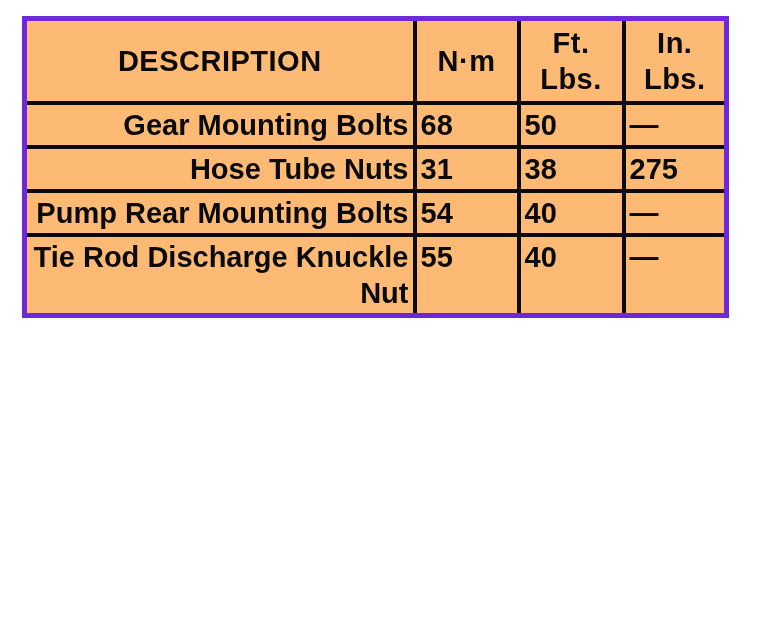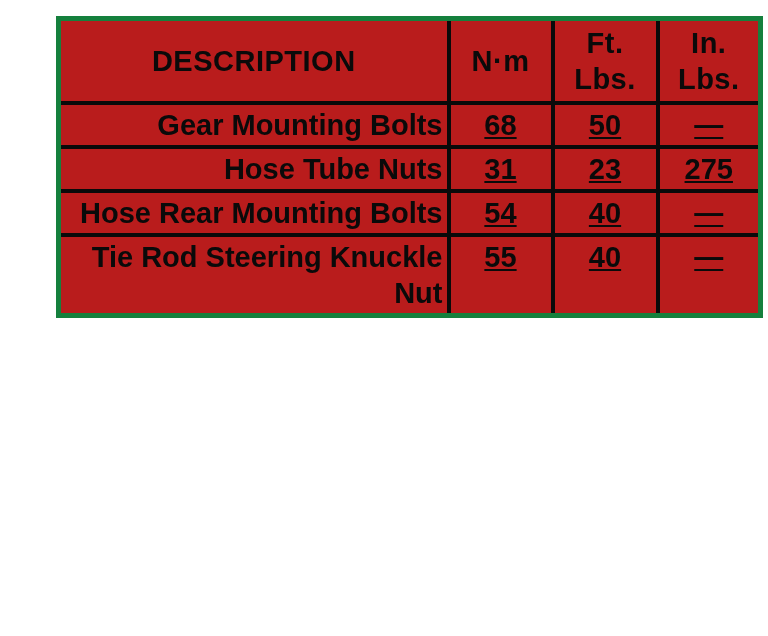--- a/index.html
+++ b/index.html
@@ -16,23 +16,22 @@
     color: #0a0a0a;
     overflow: hidden;
   }
   table.spec {
     position: absolute;
     left: 22px;
     top: 16px;
     width: 706px;
     border-collapse: collapse;
     table-layout: fixed;
-    background: #b91c1c;
-    border: 5px solid #15803d;
-    margin-left: 34px;
+    background: #fdba74;
+    border: 5px solid #6d28d9;
   }
   table.spec th, table.spec td {
     border: 4px solid #0a0a0a;
     font-weight: bold;
     font-size: 29px;
     line-height: 36px;
     color: #0a0a0a;
     vertical-align: top;
     padding: 2px 4px 2px 4px;
     overflow: hidden;
@@ -45,21 +44,21 @@
     letter-spacing: 0.5px;
   }
   table.spec td { height: 34px; }
   tr.two-line td { height: 69px; }
   td.desc {
     text-align: right;
     padding-left: 10px;
     padding-right: 6px;
   }
   tr.one-line td.desc { white-space: nowrap; }
-  td.num { text-align: center; text-decoration: underline; }
+  td.num { text-align: left; }
 </style>
 </head>
 <body>
 
 <div class="page">
   <table class="spec">
     <colgroup>
       <col style="width:390px">
       <col style="width:104px">
       <col style="width:105px">
@@ -78,30 +77,30 @@
     <tbody>
       <tr class="one-line">
         <td class="desc">Gear Mounting Bolts</td>
         <td class="num">68</td>
         <td class="num">50</td>
         <td class="num">—</td>
       </tr>
       <tr class="one-line">
         <td class="desc">Hose Tube Nuts</td>
         <td class="num">31</td>
-        <td class="num">23</td>
+        <td class="num">38</td>
         <td class="num">275</td>
       </tr>
       <tr class="one-line">
-        <td class="desc">Hose Rear Mounting Bolts</td>
+        <td class="desc">Pump Rear Mounting Bolts</td>
         <td class="num">54</td>
         <td class="num">40</td>
         <td class="num">—</td>
       </tr>
       <tr class="two-line">
-        <td class="desc">Tie Rod Steering Knuckle Nut</td>
+        <td class="desc">Tie Rod Discharge Knuckle Nut</td>
         <td class="num">55</td>
         <td class="num">40</td>
         <td class="num">—</td>
       </tr>
     </tbody>
   </table>
 </div>
 
 </body></html>

